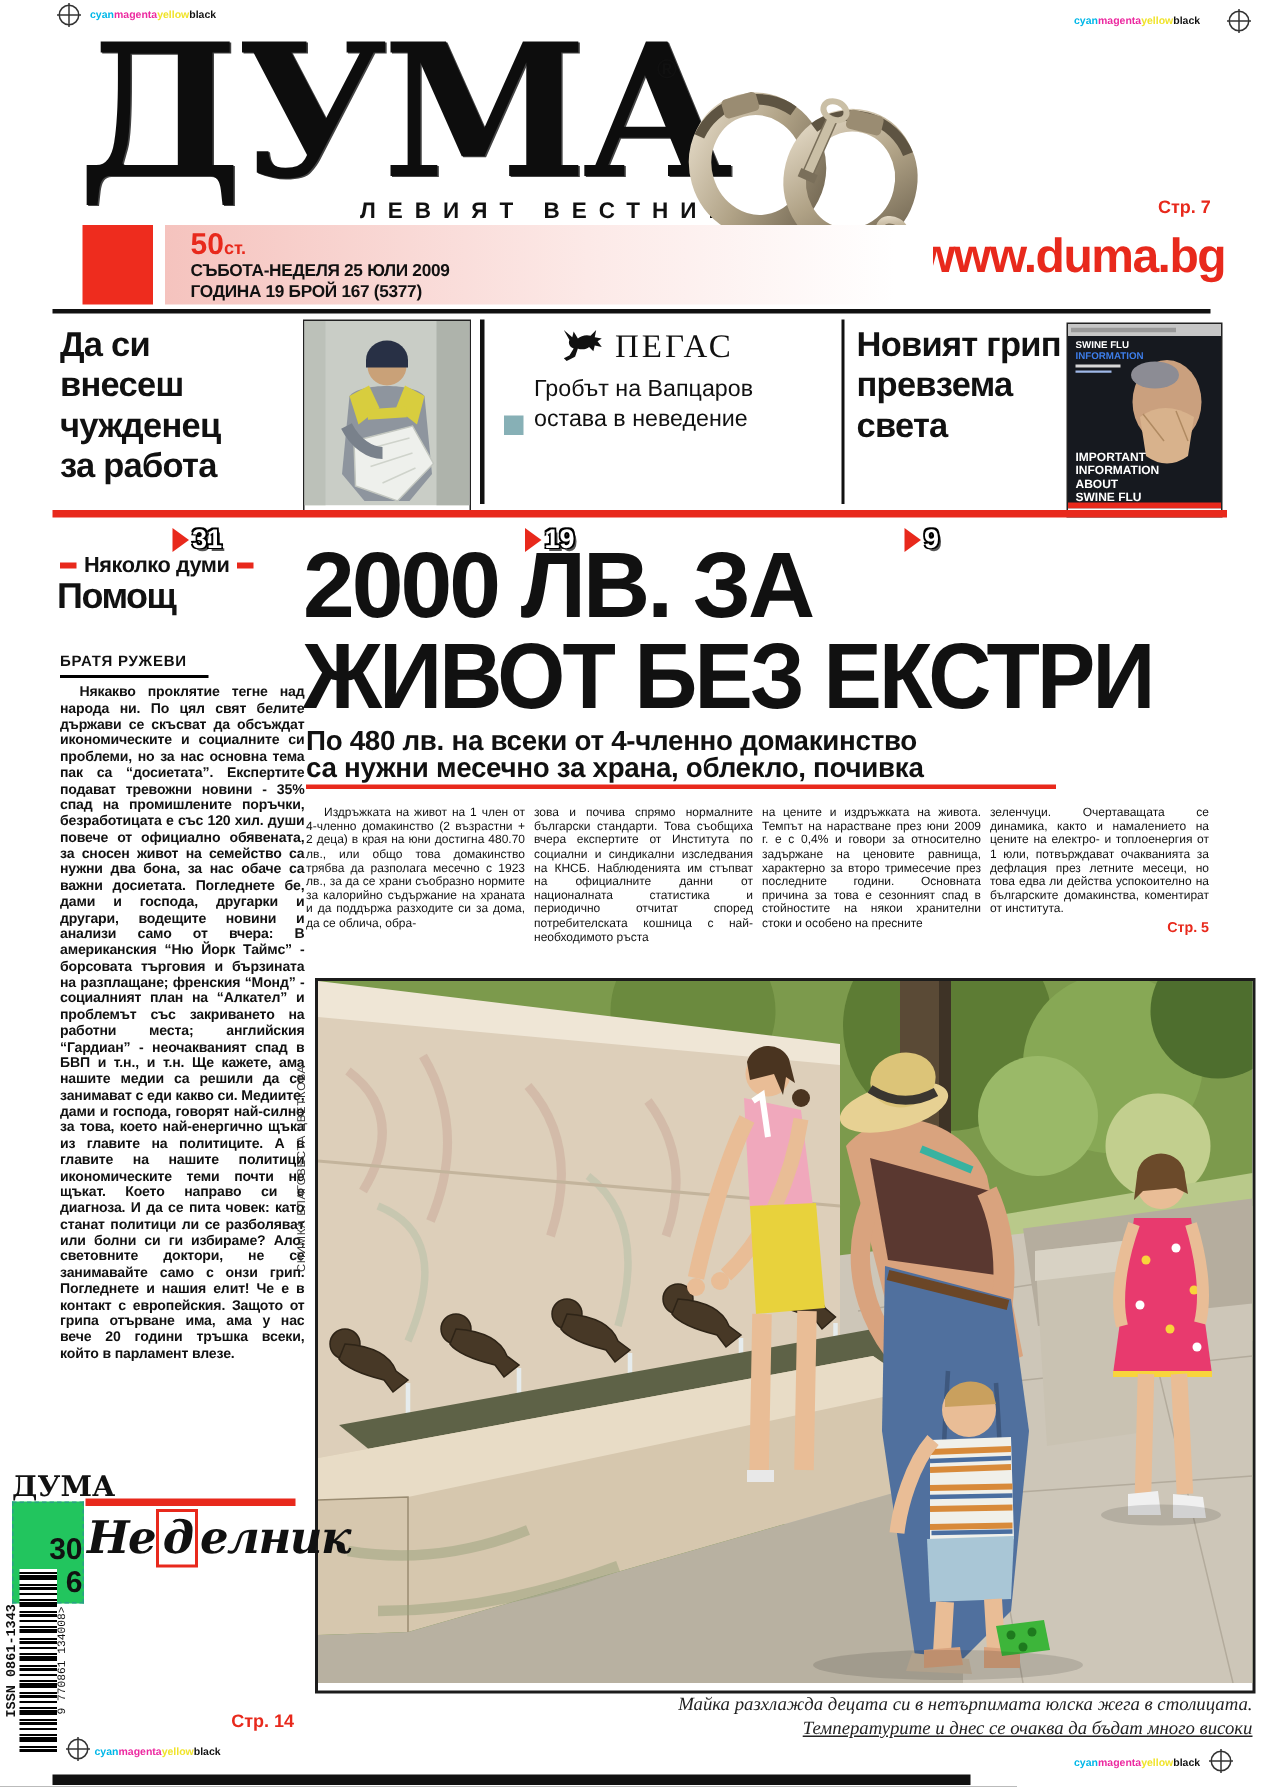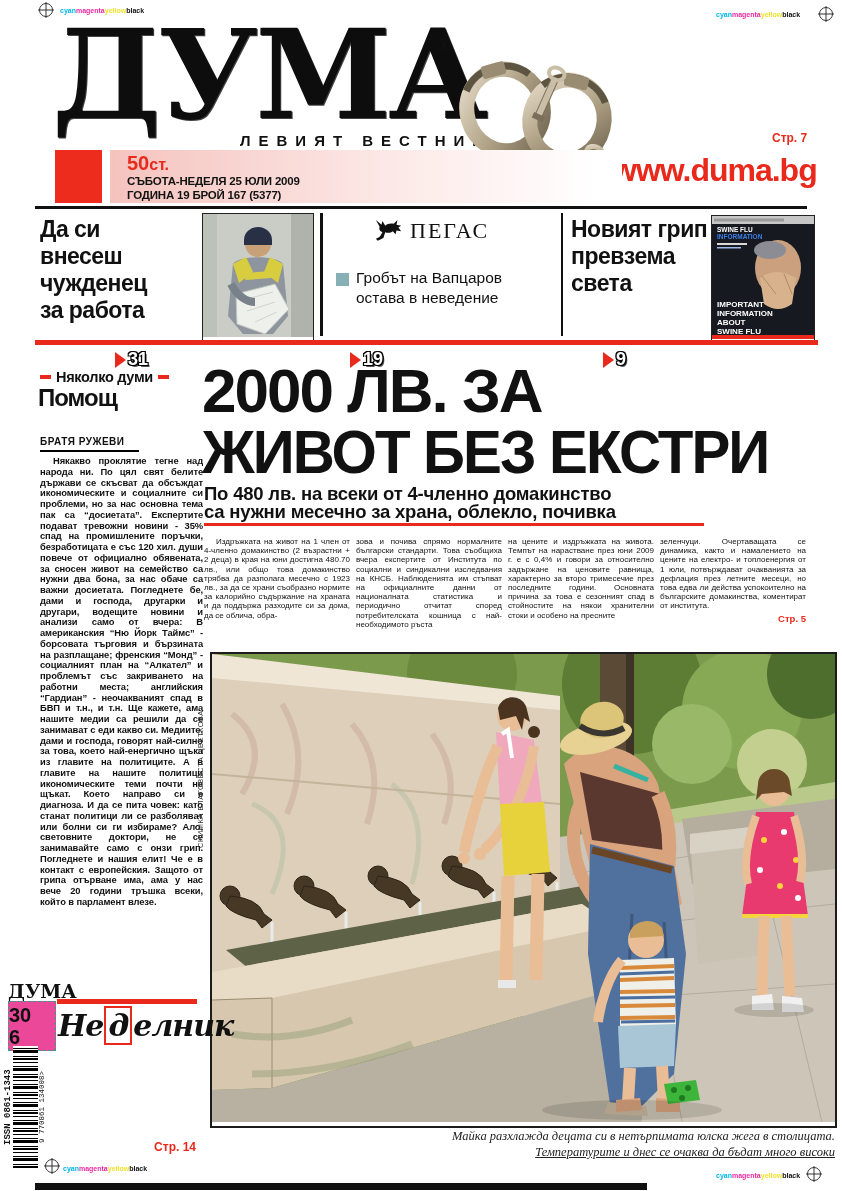--- a/index.html
+++ b/index.html
@@ -14,21 +14,21 @@
   .logo{font-family:"DejaVu Serif",serif;font-weight:bold;font-size:123px;line-height:1;
         letter-spacing:-3px;color:#0d0d0d;text-shadow:1px 1px 0 #444;}
   .logo-reg{font-size:18px;font-weight:bold;}
   .tagline{font-size:15px;font-weight:bold;letter-spacing:8px;white-space:nowrap;}
   .fbr{font-size:28px;line-height:31px;font-weight:800;letter-spacing:-.5px;white-space:nowrap;}
   .pageref{color:#e8291c;font-weight:bold;font-size:12px;}
   .website{font-size:32px;font-weight:800;color:#e8291c;letter-spacing:-1px;}
   .redsq{background:#ee2c1e;}
   .infobar{background:linear-gradient(90deg,#f5c3be,#fce9e7 55%,#fff 95%);}
   .price{color:#e8291c;font-weight:800;font-size:20px;line-height:18px;}
-  .price small{font-size:16px;}
+  .price small{font-size:12px;}
   .issueline{font-size:11.5px;font-weight:800;line-height:14px;letter-spacing:-.2px;}
   .hrule{background:#111;}
   .redrule{background:#e8291c;}
   
   .t-head{font-size:23px;line-height:27px;font-weight:800;letter-spacing:-.5px;white-space:nowrap;}
   .pegas-row{display:flex;align-items:center;gap:6px;}
   .pegas-word{font-family:"Liberation Serif",serif;font-size:22px;letter-spacing:2px;}
   .bullet-item{display:flex;}
   .sq-bullet{width:13px;height:13px;background:#87b0b6;margin:5px 7px 0 0;flex:none;}
   .t-mid{font-size:15.5px;line-height:20px;white-space:nowrap;}
@@ -53,22 +53,22 @@
   .sub{font-size:18.5px;font-weight:600;line-height:18px;letter-spacing:-.2px;white-space:nowrap;}
   .col{width:146px;font-size:8px;line-height:9.2px;text-align:justify;letter-spacing:0;}
   .jump{text-align:right;color:#e8291c;font-weight:800;font-size:9.5px;margin-top:3px;}
   .credit{writing-mode:vertical-rl;transform:rotate(180deg);font-size:7.5px;color:#333;
           letter-spacing:.5px;white-space:nowrap;}
   .caption{width:430px;text-align:right;font-family:"Liberation Serif",serif;font-style:italic;
            font-size:12.5px;line-height:16px;color:#222;}
   .caption .u{text-decoration:underline;}
   
   .duma-small{font-family:"DejaVu Serif",serif;font-weight:bold;font-size:19px;}
-  .tealbox{background:#ec4899;border:1.5px dashed #2aa086;text-align:left;
-           font-size:20px;font-weight:800;line-height:22px;padding-top:2px;}
+  .tealbox{background:#22c55e;border:1.5px dashed #2aa086;text-align:right;
+           font-size:20px;font-weight:800;line-height:22px;padding-top:20px;}
   .nedelnik{font-family:"DejaVu Serif",serif;font-style:italic;font-weight:bold;font-size:30px;
             white-space:nowrap;letter-spacing:-1px;}
   .nedelnik .rbox{border:2.5px solid #e8291c;padding:0 2px;margin:0 1px;}
   .promo-title{font-size:22.5px;line-height:27px;font-weight:800;letter-spacing:-.5px;white-space:nowrap;}
   
   .barcode{display:flex;align-items:stretch;}
   .bc-txt{writing-mode:vertical-rl;transform:rotate(180deg);font-family:"Liberation Mono",monospace;
           font-size:9px;font-weight:bold;text-align:center;}
   .bc-digits{writing-mode:vertical-rl;transform:rotate(180deg);font-family:"Liberation Mono",monospace;
           font-size:7.5px;text-align:center;}
@@ -177,21 +177,21 @@
 
   <div class="abs pegas-row" style="left:374px;top:216px;">
     <span>
       <svg width="30" height="25" viewBox="0 0 32 26">
         <path d="M6,22 l3,-5 c-3,-1 -4,-4 -3,-6 l-4,-7 6,5 1,-4 3,5 c2,-2 6,-3 9,-2 l4,-4 -1,5 5,1 -3,2 3,4 -5,-1 -1,4 -3,-3 c-2,2 -6,2 -8,1 l-2,6 z" fill="#111"></path>
         <path d="M2,24 l6,-3 2,2 -6,3 z" fill="#111"></path>
       </svg>
     </span>
     <span class="pegas-word">ПЕГАС</span>
   </div>
-  <div class="abs bullet-item" style="left:336px;top:268px;">
+  <div class="abs bullet-item" style="left:336px;top:250px;align-items:flex-end;">
     <span class="sq-bullet"></span>
     <span class="t-mid">
       <div>Гробът на Вапцаров</div>
       <div>остава в неведение</div>
     </span>
   </div>
   <div class="abs hrule" style="left:561px;top:213px;width:2px;height:123px;"></div>
 
   <div class="abs t-head" style="left:571px;top:216px;">
     <div>Новият грип</div>

